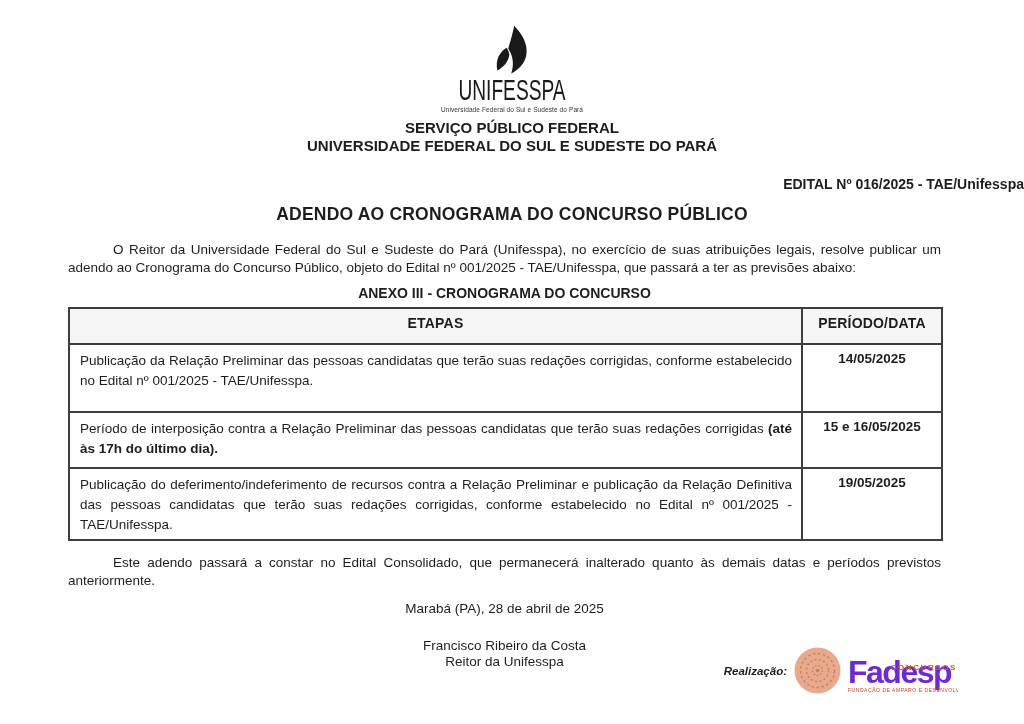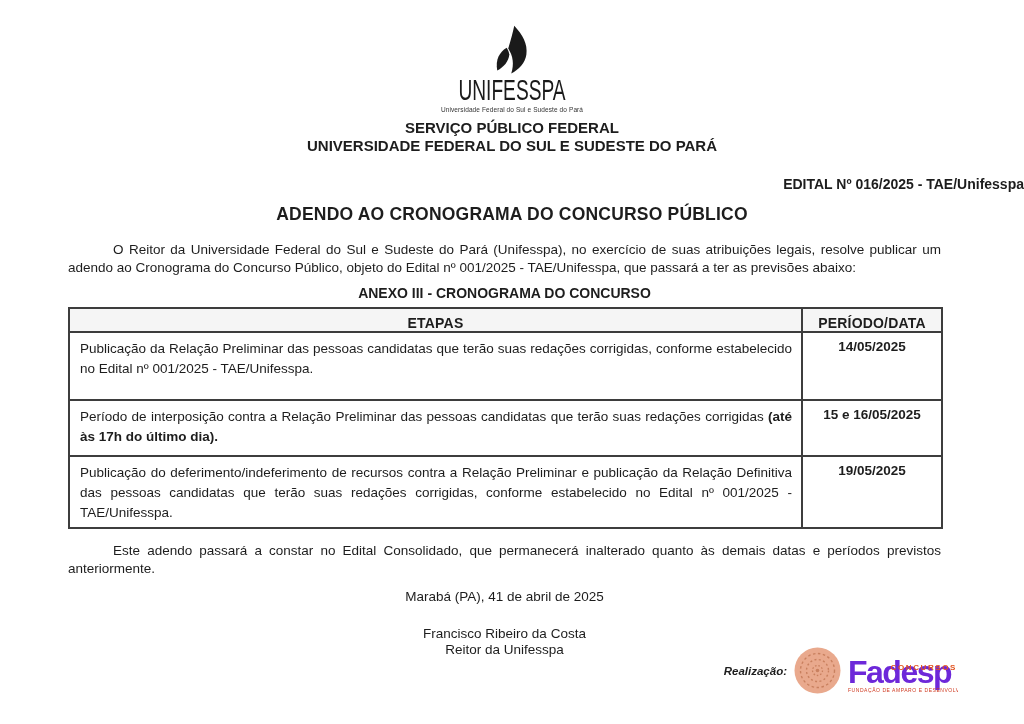--- a/index.html
+++ b/index.html
@@ -38,21 +38,21 @@
   
   table.schedule {
     width:873px; margin-top:6px; border-collapse:collapse; table-layout:fixed;
     font-size:13.5px; color:#1d1d1d;
   }
   table.schedule th, table.schedule td { border:2px solid #3d3d3d; vertical-align:top; }
   table.schedule th {
     background:#f5f5f5; font-size:14px; font-weight:bold;
     text-align:center; padding-top:6px; letter-spacing:0.2px;
   }
-  tr.hdr { height:24px; }
+  tr.hdr { height:36px; }
   tr.r1 { height:68px; }
   tr.r2 { height:56px; }
   tr.r3 { height:58px; }
   td.etapa { padding:6px 9px 4px 10px; text-align:justify; line-height:1.48; }
   td.periodo { text-align:center; font-weight:bold; padding-top:6px; }
 
   
   .closing {
     margin-top:13px; font-size:13.5px; line-height:1.35;
     text-align:justify; text-indent:45px;
@@ -129,21 +129,21 @@
         </tr>
         <tr class="r3">
           <td class="etapa"><span>Publicação do deferimento/indeferimento de recursos contra a Relação Preliminar e publicação da Relação Definitiva das pessoas candidatas que terão suas redações corrigidas, conforme estabelecido no Edital nº 001/2025 - TAE/Unifesspa.</span><strong></strong></td>
           <td class="periodo">19/05/2025</td>
         </tr>
       </tbody>
     </table>
 
     <p class="closing">Este adendo passará a constar no Edital Consolidado, que permanecerá inalterado quanto às demais datas e períodos previstos anteriormente.</p>
 
-    <div class="place-date">Marabá (PA), 41 de abril de 2025</div>
+    <div class="place-date">Marabá (PA), 28 de abril de 2025</div>
 
     <div class="signature">
       <div>Francisco Ribeiro da Costa</div>
       <div>Reitor da Unifesspa</div>
     </div>
   </div>
 
   <div class="footer-brand">
     <span class="realizacao">Realização:</span>
     <svg class="fadesp-seal" width="47" height="47" viewBox="0 0 47 47" aria-hidden="true">

